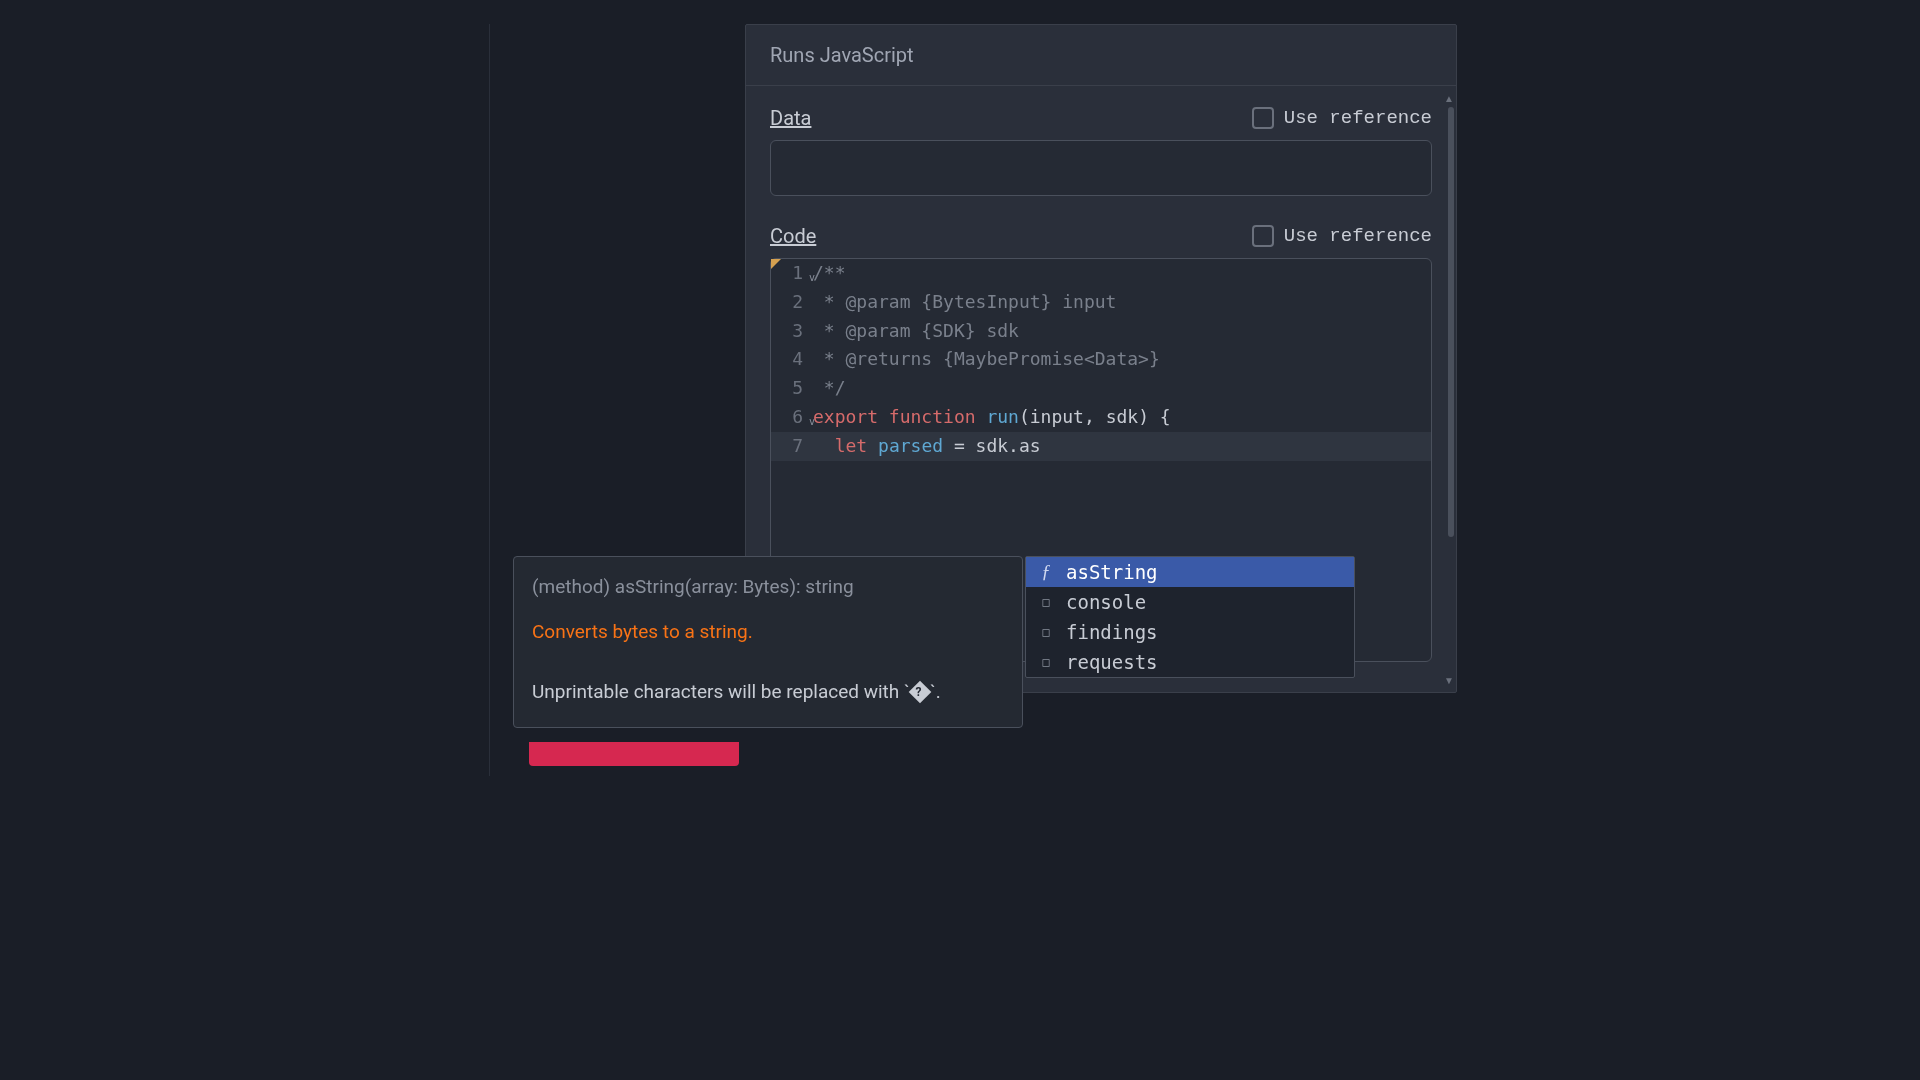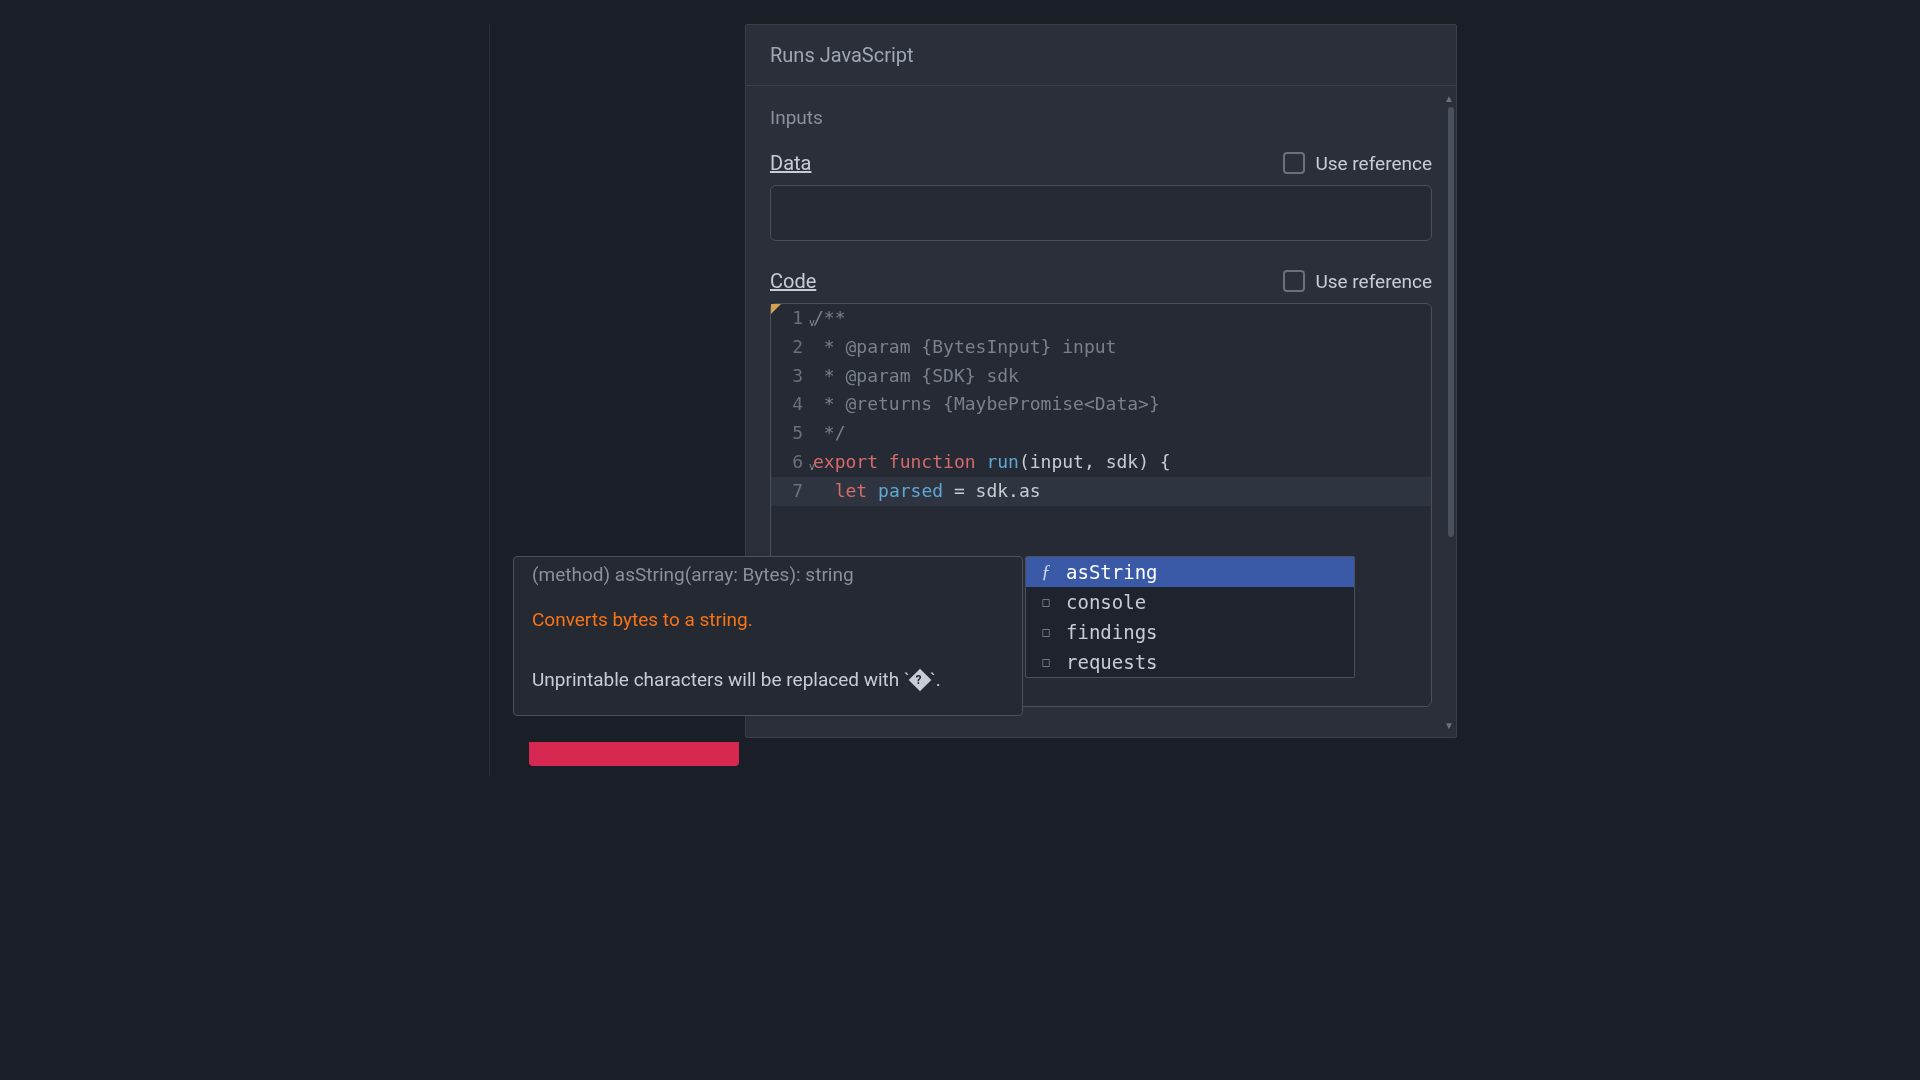--- a/index.html
+++ b/index.html
@@ -49,20 +49,21 @@
   }
   .field-label {
     font-size: 20px;
     color: #c8ccd4;
     text-decoration: underline;
   }
   .checkbox-group {
     display: flex;
     align-items: center;
     gap: 10px;
+    font-family: Liberation Mono, monospace;
   }
   .checkbox {
     width: 22px;
     height: 22px;
     border: 2px solid #6a707c;
     border-radius: 4px;
     background: transparent;
     cursor: pointer;
   }
   .checkbox-label {
@@ -185,21 +186,21 @@
     font-size: 12px;
   }
   .tooltip {
     position: absolute;
     left: 281px;
     top: 556px;
     width: 510px;
     background: #242932;
     border: 1px solid #4a505c;
     border-radius: 4px;
-    padding: 4px 18px 20px;
+    padding: 16px 18px 20px;
     font-size: 19px;
     color: #b8bcc6;
     z-index: 15;
     line-height: 1.5;
   }
   .tooltip-sig {
     color: #8a909c;
     margin-bottom: 16px;
     font-size: 19px;
   }
@@ -255,21 +256,20 @@
 
 <div class="stage">
 
   <div class="left-edge"></div>
 
   <div class="panel">
     <div class="panel-header">Runs JavaScript</div>
     <div class="scroll-caret-up">▲</div>
     <div class="scrollbar-ind"></div>
     <div class="panel-body">
-      <div class="section-title">Inputs</div>
 
       <div class="field-row">
         <div class="field-label">Data</div>
         <div class="checkbox-group">
           <div class="checkbox"></div>
           <div class="checkbox-label">Use reference</div>
         </div>
       </div>
       <input class="text-input" value="" style="">
 

